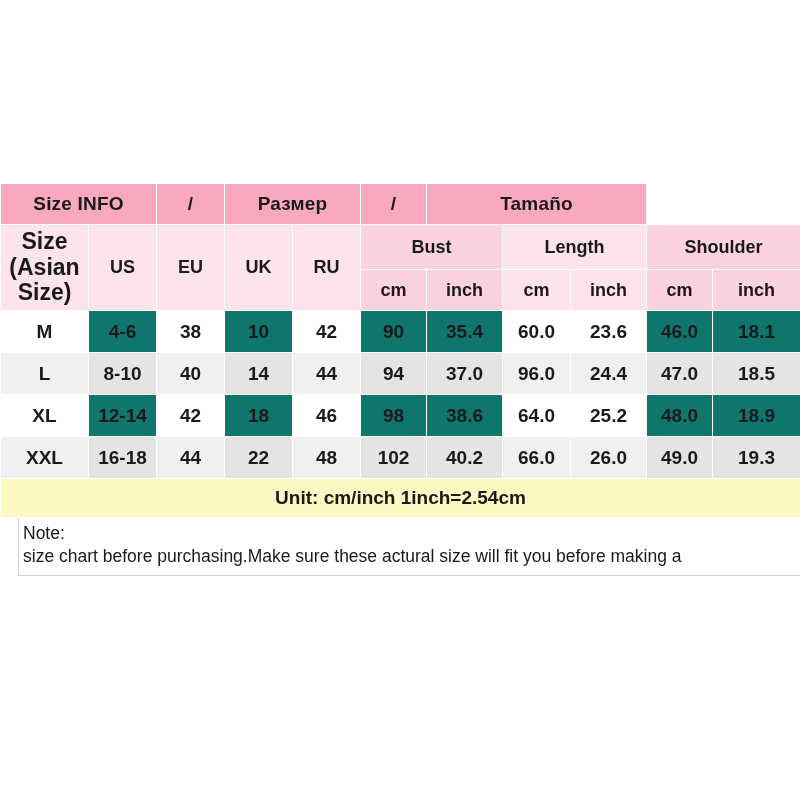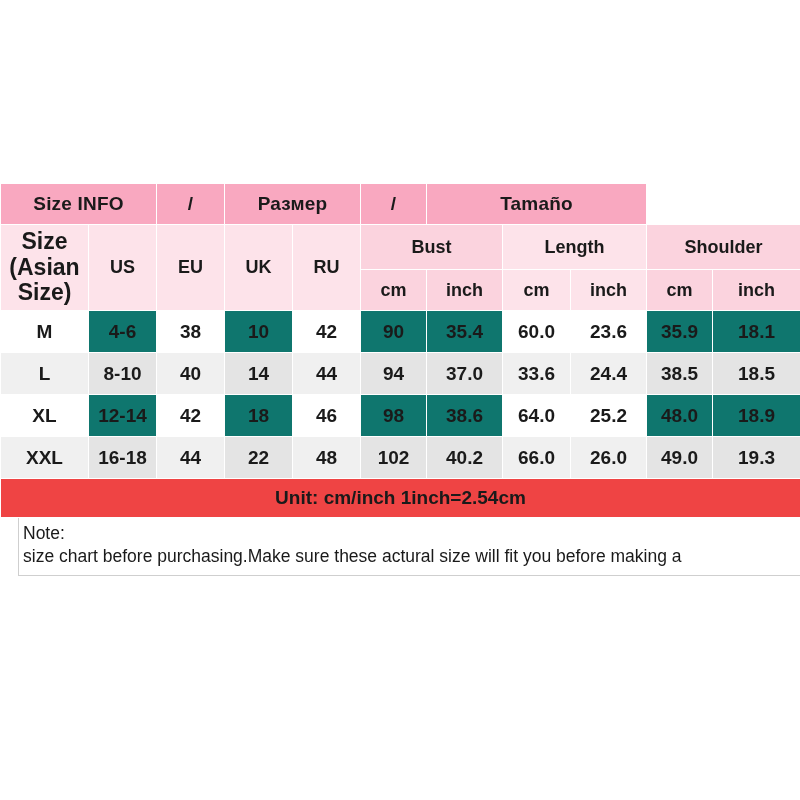--- a/index.html
+++ b/index.html
@@ -70,21 +70,21 @@
   .data td {
     height: 41px;
     font-size: 19px;
     background: #ffffff;
   }
   .data.odd td { background: #f0f0f0; }
   .data td.shade { background: #0f766e; }
   .data.odd td.shade { background: #e4e4e4; }
   
   .unit-row td {
-    background: #ef4444;
+    background: #fef9c3;
     height: 38px;
     font-size: 19px;
     border: 1px solid #cfcfcf;
     border-left: 1px solid #cfcfcf;
     border-right: 1px solid #cfcfcf;
   }
   
   #note-block {
     position: absolute;
     left: 0;
@@ -158,35 +158,35 @@
       <tr class="data even">
         <td>M</td>
         <td class="shade">4-6</td>
         <td>38</td>
         <td class="shade">10</td>
         <td>42</td>
         <td class="shade">90</td>
         <td class="shade">35.4</td>
         <td>60.0</td>
         <td>23.6</td>
-        <td class="shade">35.9</td>
+        <td class="shade">46.0</td>
         <td class="shade">18.1</td>
       </tr>
 
       <tr class="data odd">
         <td>L</td>
         <td class="shade">8-10</td>
         <td>40</td>
         <td class="shade">14</td>
         <td>44</td>
         <td class="shade">94</td>
         <td class="shade">37.0</td>
-        <td>33.6</td>
+        <td>96.0</td>
         <td>24.4</td>
-        <td class="shade">38.5</td>
+        <td class="shade">47.0</td>
         <td class="shade">18.5</td>
       </tr>
 
       <tr class="data even">
         <td>XL</td>
         <td class="shade">12-14</td>
         <td>42</td>
         <td class="shade">18</td>
         <td>46</td>
         <td class="shade">98</td>

